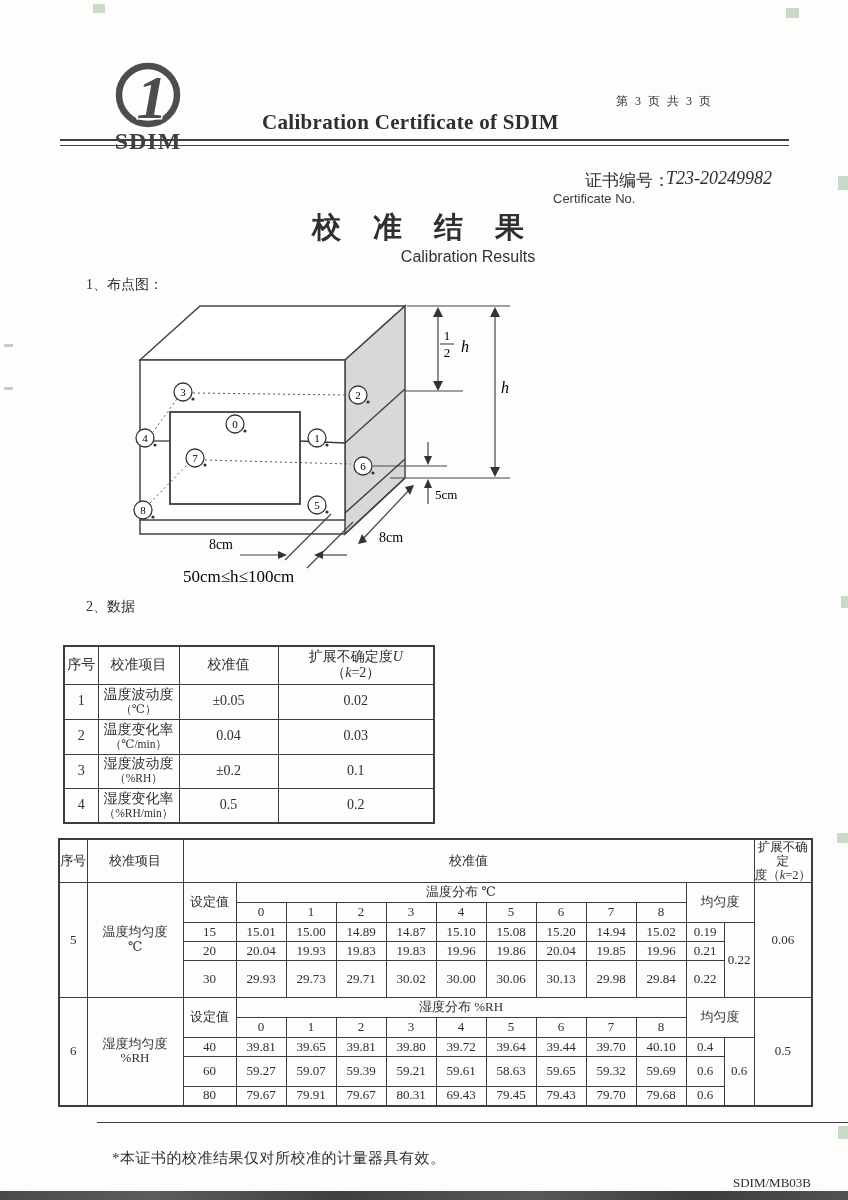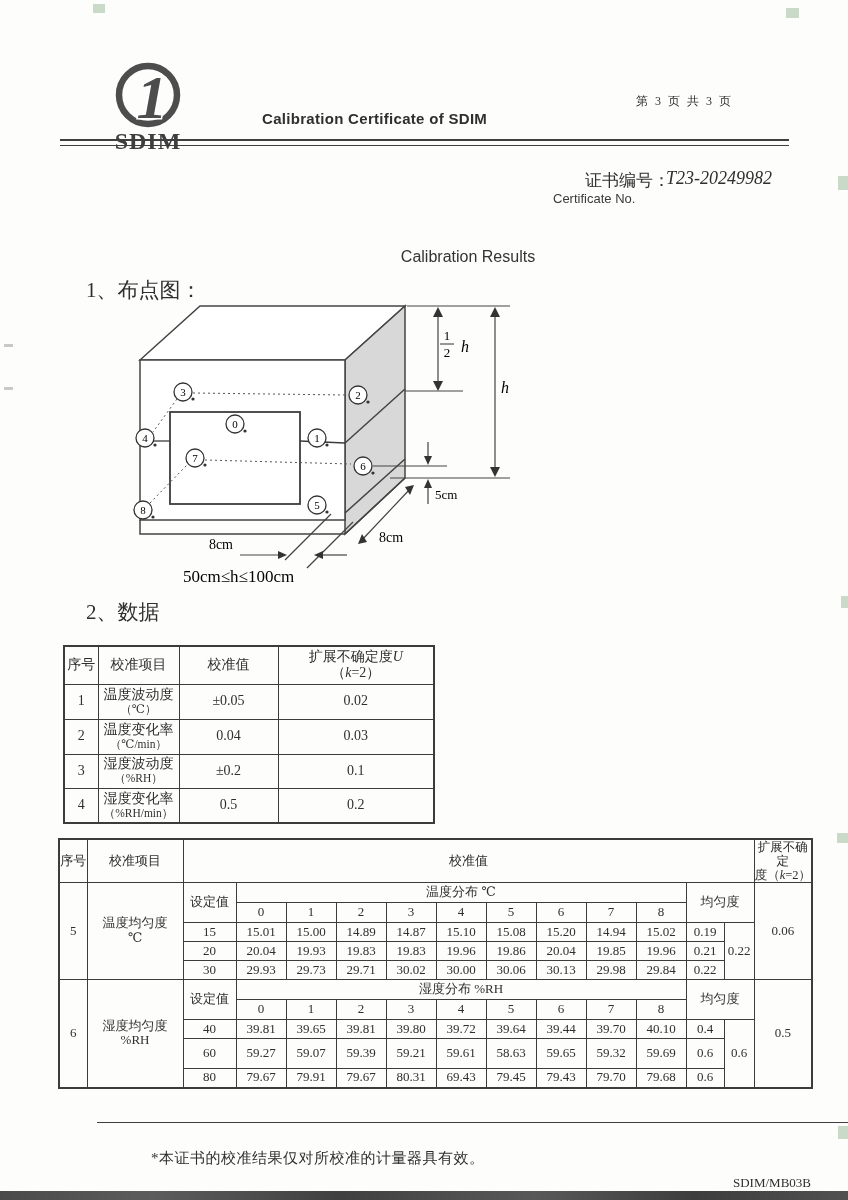--- a/index.html
+++ b/index.html
@@ -2,28 +2,28 @@
 <html><head>
 <meta charset="utf-8">
 <style>
   html,body{margin:0;padding:0;background:#ffffff;}
   .page{position:relative;width:848px;height:1200px;background:#fdfdfc;overflow:hidden;
         font-family:"Liberation Serif","DejaVu Serif",serif;color:#2f2f2f;}
   .abs{position:absolute;}
   
   .title-cn{font-size:29px;font-weight:bold;letter-spacing:1px;white-space:nowrap;}
   .page-info{font-size:12px;letter-spacing:2px;white-space:nowrap;}
-  .title-en{font-family:Liberation Sans, sans-serif;font-size:15px;font-weight:bold;letter-spacing:.3px;white-space:nowrap;}
+  .title-en{font-family:Liberation Serif, serif;font-size:21px;font-weight:bold;letter-spacing:.3px;white-space:nowrap;}
   .dbl-rule{border-top:2.2px solid #3f3f3f;border-bottom:1.6px solid #3f3f3f;height:4px;}
   .cert-label{font-size:17px;white-space:nowrap;margin-left:32px;}
   .cert-no{font-size:18px;white-space:nowrap;}
   .cert-en{font-family:"Liberation Sans","DejaVu Sans",sans-serif;font-size:13px;color:#3a3a3a;}
   .res-cn{font-family:"Liberation Sans","DejaVu Sans",sans-serif;font-size:29px;font-weight:bold;letter-spacing:12px;text-align:center;}
   .res-en{font-family:"Liberation Sans","DejaVu Sans",sans-serif;font-size:16px;text-align:center;color:#333;margin-left:44px;}
-  .sec-h{font-size:21px;white-space:nowrap;}
+  .sec-h{font-size:14px;white-space:nowrap;}
   
   table{border-collapse:collapse;table-layout:fixed;}
   .t1{border:2px solid #3c3c3c;width:370px;font-size:14px;}
   .t1 th,.t1 td{border:1.6px solid #3c3c3c;text-align:center;vertical-align:middle;font-weight:normal;padding:0;line-height:1.15;overflow:hidden;}
   .t1 .unit{font-size:11.5px;}
   .t2{border:2px solid #3c3c3c;width:753px;font-size:13px;}
   .t2 th,.t2 td{border:1.4px solid #3c3c3c;text-align:center;vertical-align:middle;font-weight:normal;padding:0;line-height:1.12;overflow:hidden;}
   .t2 .small{font-size:12.5px;}
   i.var{font-style:italic;font-family:"Liberation Serif",serif;}
   .blank-note{font-size:16px;letter-spacing:2px;text-align:center;}
@@ -48,28 +48,29 @@
   <div class="abs artifact" style="left:837px;top:833px;width:11px;height:10px;"></div>
   <div class="abs artifact" style="left:838px;top:1126px;width:10px;height:13px;"></div>
   <div class="abs edge-tick" style="left:4px;top:344px;width:9px;height:3px;"></div>
   <div class="abs edge-tick" style="left:4px;top:387px;width:9px;height:3px;"></div>
 
   <svg class="abs" style="left:98px;top:55px;" width="110" height="100" viewBox="0 0 110 100">
     <circle cx="50" cy="40" r="29" fill="none" stroke="#4d4d4d" stroke-width="6.5"></circle>
     <text x="54" y="63" text-anchor="middle" font-size="62" font-weight="bold" font-style="italic" fill="#4d4d4d" stroke="#ffffff" stroke-width="3" paint-order="stroke">1</text>
     <text x="50" y="94" text-anchor="middle" font-family="Liberation Sans,DejaVu Sans,sans-serif" font-size="24" font-weight="bold" letter-spacing="1" fill="#3f3f3f">SDIM</text>
   </svg>
-  <div class="abs page-info" style="left:636px;top:93px;">第 3 页 共 3 页</div>
+  <div class="abs page-info" style="left:616px;top:93px;">第 3 页 共 3 页</div>
   <div class="abs title-en" style="left:262px;top:110px;">Calibration Certificate of SDIM</div>
   <div class="abs dbl-rule" style="left:60px;top:139px;width:729px;"></div>
 
   <div class="abs cert-label" style="left:553px;top:169px;">证书编号：</div>
   <div class="abs cert-no" style="left:666px;top:168px;font-style:italic;">T23-20249982</div>
   <div class="abs cert-en" style="left:553px;top:191px;">Certificate No.</div>
 
+  <div class="abs res-cn" style="left:0;top:208px;width:848px;">校 准 结 果</div>
   <div class="abs res-en" style="left:0;top:248px;width:848px;">Calibration Results</div>
 
   <div class="abs sec-h" style="left:86px;top:276px;">1、布点图：</div>
 
   <svg class="abs" style="left:95px;top:292px;" width="480" height="300" viewBox="0 0 480 300">
     <g stroke="#444" stroke-width="1.5" fill="none">
       <path d="M45,68 L105,14 L310,14 L250,68 Z" fill="#ffffff"></path>
       <path d="M250,68 L310,14 L310,186 L250,242 Z" fill="#d8d8d8"></path>
       <path d="M45,68 L250,68 L250,228 L45,228 Z" fill="#ffffff"></path>
       <path d="M45,228 L45,242 L250,242"></path>
@@ -301,21 +302,21 @@
           <td>19.93</td>
           <td>19.83</td>
           <td>19.83</td>
           <td>19.96</td>
           <td>19.86</td>
           <td>20.04</td>
           <td>19.85</td>
           <td>19.96</td>
       <td>0.21</td>
     </tr>
-    <tr style="height:19px">
+    <tr style="height:37px">
       <td>30</td>
       <td>29.93</td>
           <td>29.73</td>
           <td>29.71</td>
           <td>30.02</td>
           <td>30.00</td>
           <td>30.06</td>
           <td>30.13</td>
           <td>29.98</td>
           <td>29.84</td>
@@ -382,17 +383,17 @@
           <td>79.43</td>
           <td>79.70</td>
           <td>79.68</td>
       <td>0.6</td>
     </tr>
   </tbody>
     </table>
 
 
   <div class="abs foot-rule" style="left:97px;top:1122px;width:751px;"></div>
-  <div class="abs foot-note" style="left:112px;top:1149px;margin-left:39px;">*本证书的校准结果仅对所校准的计量器具有效。</div>
+  <div class="abs foot-note" style="left:112px;top:1149px;">*本证书的校准结果仅对所校准的计量器具有效。</div>
   <div class="abs form-no" style="left:733px;top:1175px;">SDIM/MB03B</div>
   <div class="abs bottom-band" style="left:0;top:1191px;width:848px;height:9px;"></div>
 
 </div>
 
 </body></html>

